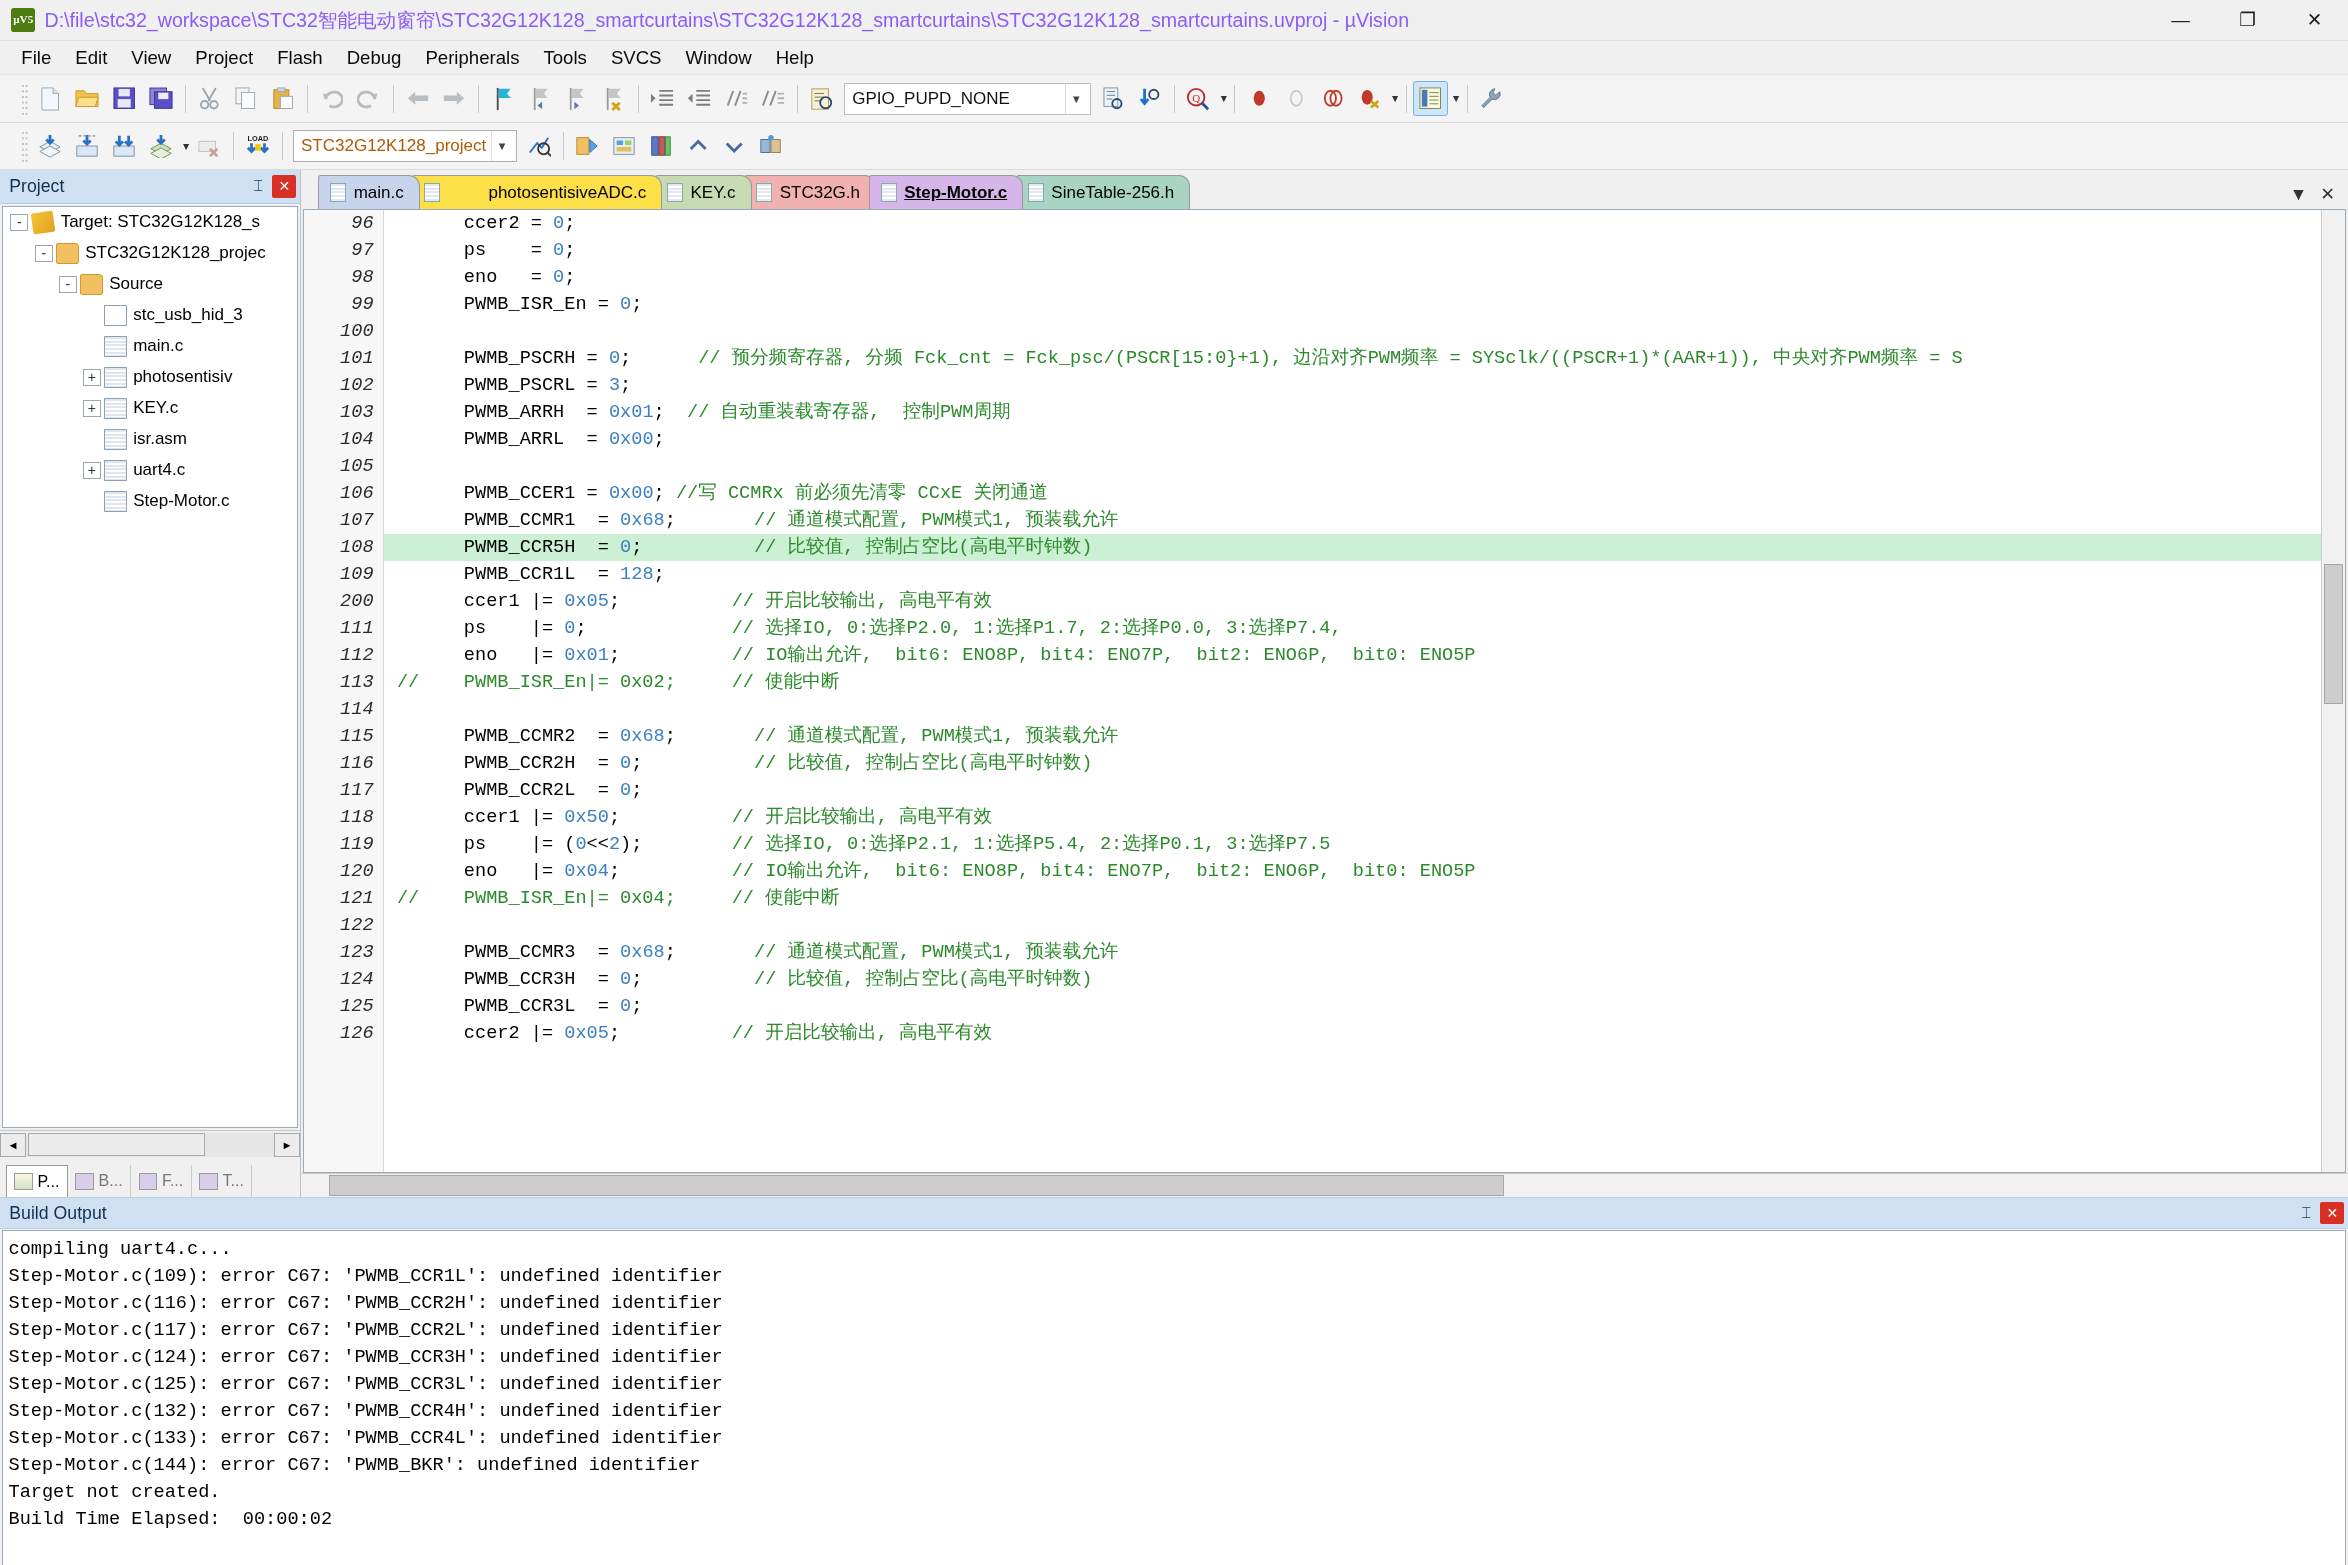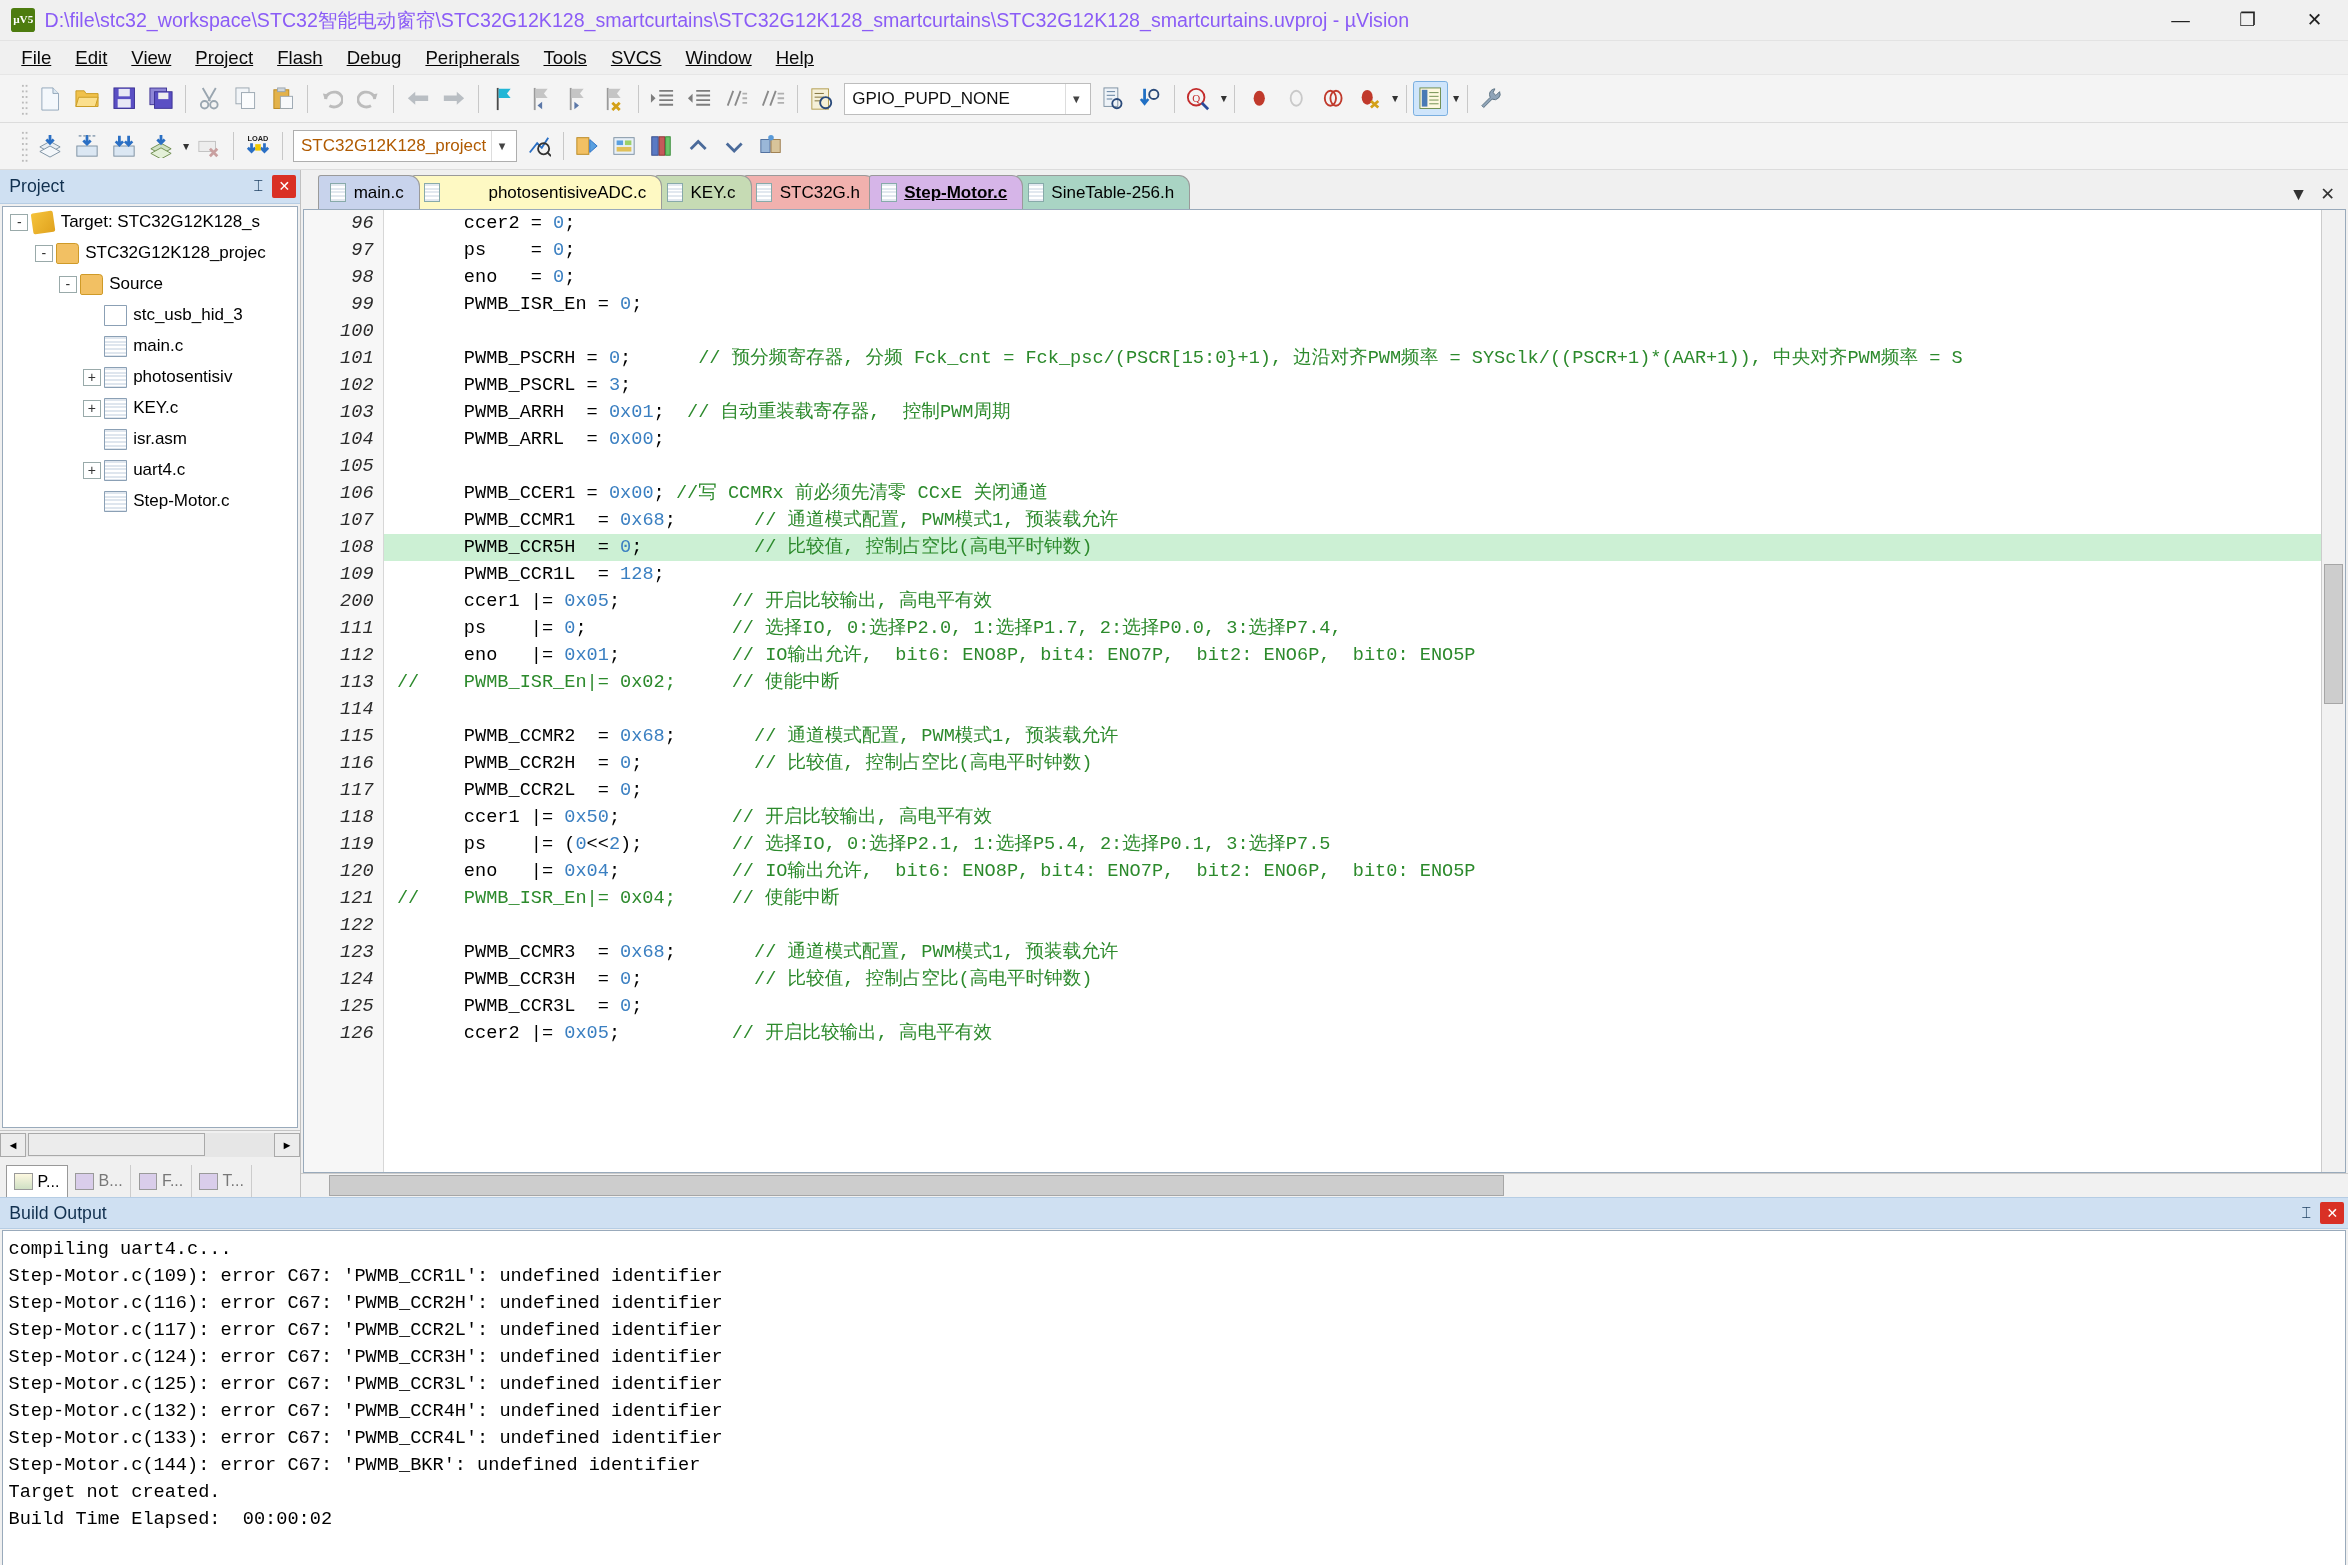--- a/index.html
+++ b/index.html
@@ -29,21 +29,20 @@
   .win-btn {
     width: 67px; height: 41px; display: flex;
     align-items: center; justify-content: center;
     font-size: 18.6px; color: #222;
   }
   
   #menubar {
     height: 34px; background: #f0f0f0;
     display: flex; align-items: center; padding-left: 9.3px;
     border-bottom: 0.9px solid #e6e6e6;
-    text-decoration: underline;
   }
   .menu-item {
     padding: 3.7px 12px; font-size: 18.6px; color: #0a0a0a; white-space: nowrap;
   }
   
   .toolbar {
     background: #f4f4f4; display: flex; align-items: center;
     border-bottom: 0.9px solid #dcdcdc; padding-left: 17px;
   }
   #toolbar1 { height: 48px; }
@@ -630,21 +629,21 @@
       </div>
   </div>
 
   <div id="editor-area">
     <div id="tabbar">
       <div id="tabs-host" style="display:flex; align-items:flex-end;">
           <div class="etab" style="background: rgb(200, 211, 236); z-index: 10;">
             <span class="fico"></span>
             <span>main.c</span>
           </div>
-          <div class="etab" style="background: #fef9c3; z-index: 9; gap: 48px;">
+          <div class="etab" style="background: #fde047; z-index: 9; gap: 48px;">
             <span class="fico"></span>
             <span>photosentisiveADC.c</span>
           </div>
           <div class="etab" style="background: rgb(198, 219, 180); z-index: 8;">
             <span class="fico"></span>
             <span>KEY.c</span>
           </div>
           <div class="etab" style="background: rgb(241, 177, 174); z-index: 7;">
             <span class="fico"></span>
             <span>STC32G.h</span>

